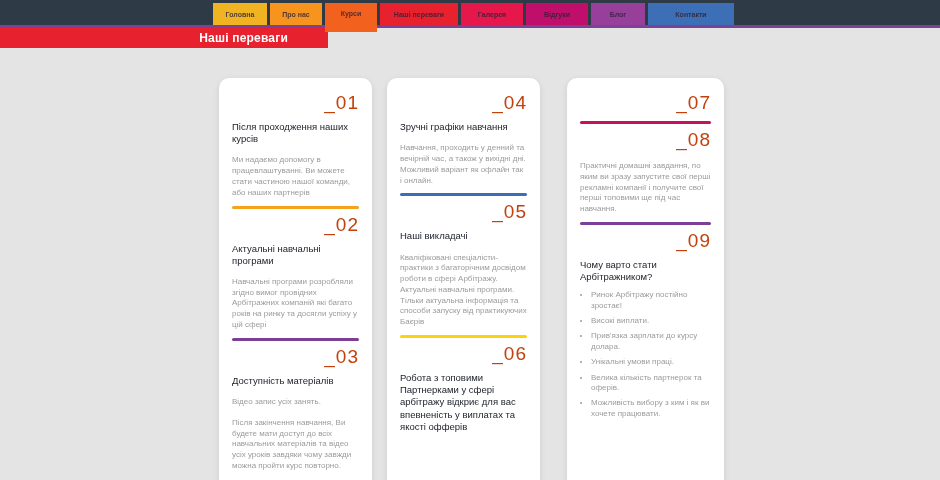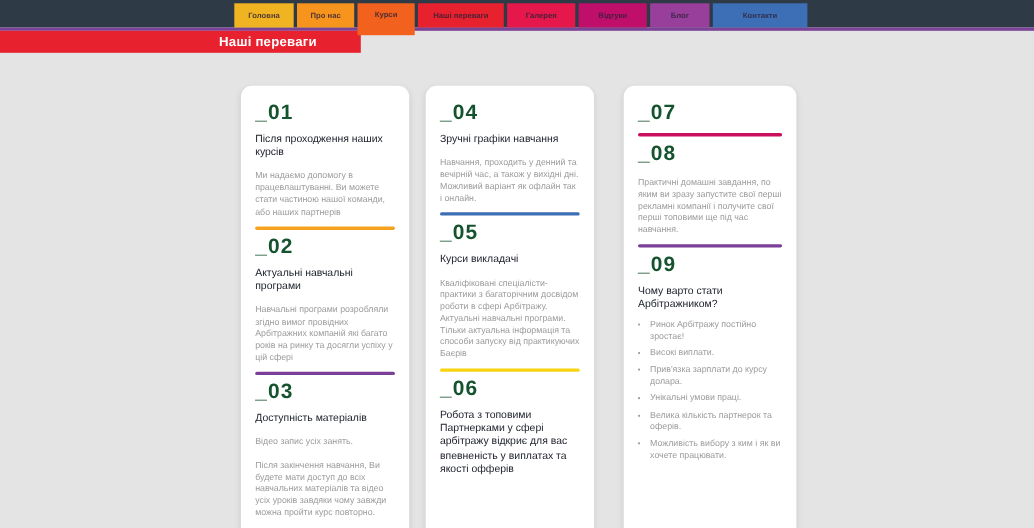--- a/index.html
+++ b/index.html
@@ -36,21 +36,21 @@
   .card{
     position:absolute;top:78px;width:153px;height:430px;
     background:#ffffff;border-radius:10px;
     box-shadow:0 2px 6px rgba(0,0,0,.10);
     padding:10px 13px;box-sizing:border-box;
   }
   #card-1{left:219px}
   #card-2{left:387px}
   #card-3{left:567px;width:157px}
   .num{
-    font-size:19px;font-weight:700;color:#14532d;text-align:left;
+    font-size:19px;font-weight:400;color:#c2410c;text-align:right;
     margin:4px 0 7px;letter-spacing:1px;
   }
   .sec-title{
     font-size:9.5px;font-weight:normal;color:#20242e;
     line-height:1.28;margin:0 0 7px;
   }
   .sec-p{
     font-size:8px;color:#9b9b9b;line-height:1.35;margin:10px 0 7px;
   }
   .bar{height:3px;border-radius:2px;margin:2px 0 5px;}
@@ -96,21 +96,21 @@
   <p class="sec-p">А також ми надаємо рекомендовану літературу для подальшого самонавчання.</p>
 </div>
 
 <div class="card" id="card-2">
   <div class="num">_04</div>
   <h3 class="sec-title">Зручні графіки навчання</h3>
   <p class="sec-p">Навчання, проходить у денний та вечірній час, а також у вихідні дні. Можливий варіант як офлайн так і онлайн.</p>
   <div class="bar" style="background-color: rgb(60, 110, 180);"></div>
 
   <div class="num">_05</div>
-  <h3 class="sec-title">Курси викладачі</h3>
+  <h3 class="sec-title">Наші викладачі</h3>
   <p class="sec-p">Кваліфіковані спеціалісти-практики з багаторічним досвідом роботи в сфері Арбітражу. Актуальні навчальні програми. Тільки актуальна інформація та способи запуску від практикуючих Баєрів</p>
   <div class="bar" style="background-color: rgb(248, 212, 16);"></div>
 
   <div class="num">_06</div>
   <h3 class="sec-title">Робота з топовими Партнерками у сфері арбітражу відкриє для вас впевненість у виплатах та якості офферів</h3>
 </div>
 
 <div class="card" id="card-3">
   <div class="num">_07</div>
   <div class="bar" style="background-color: rgb(201, 16, 95);"></div>

